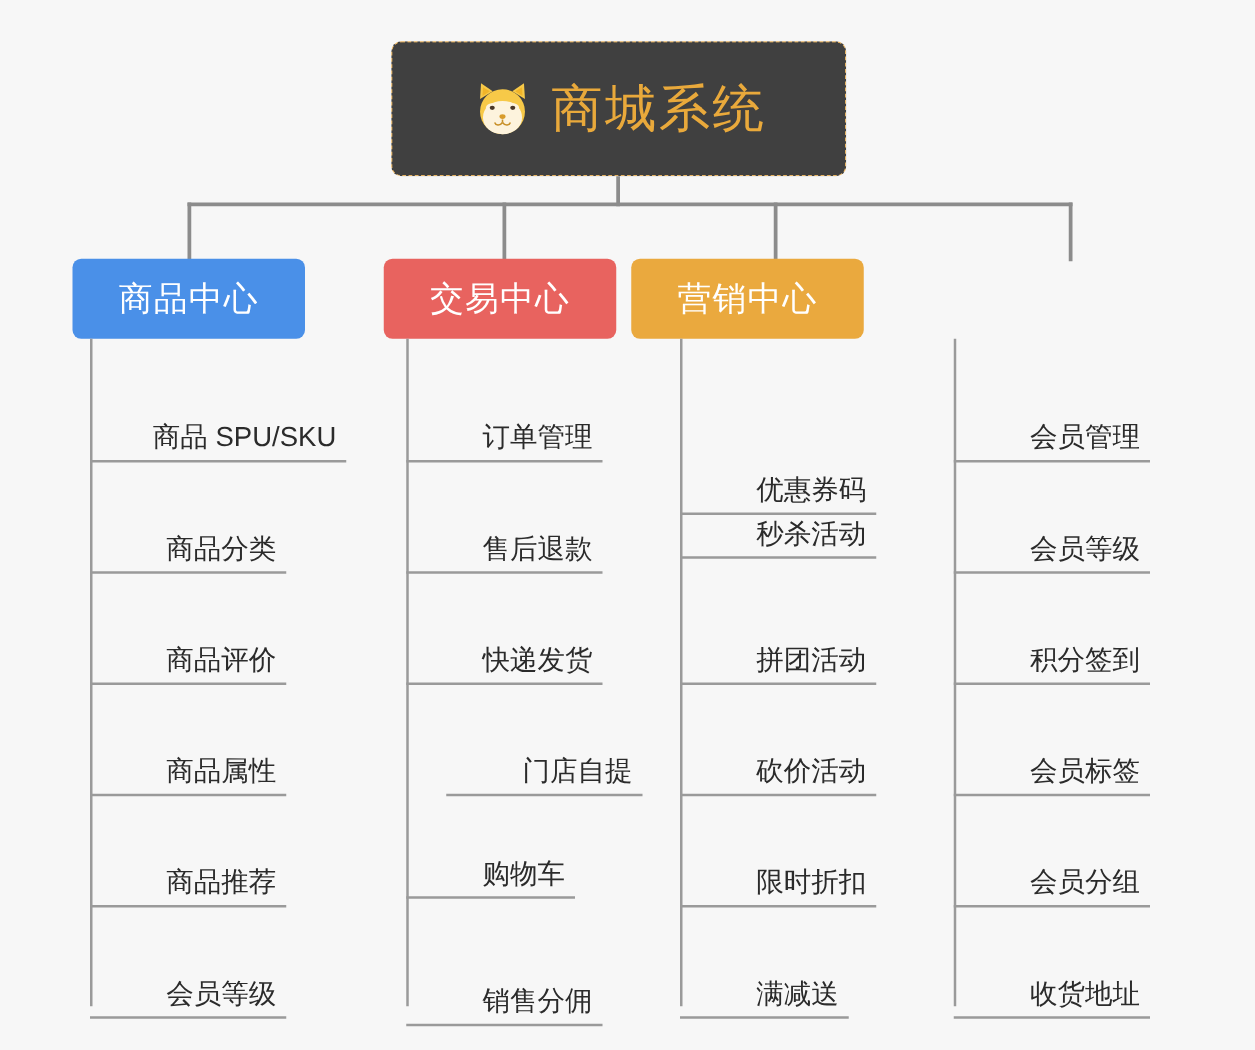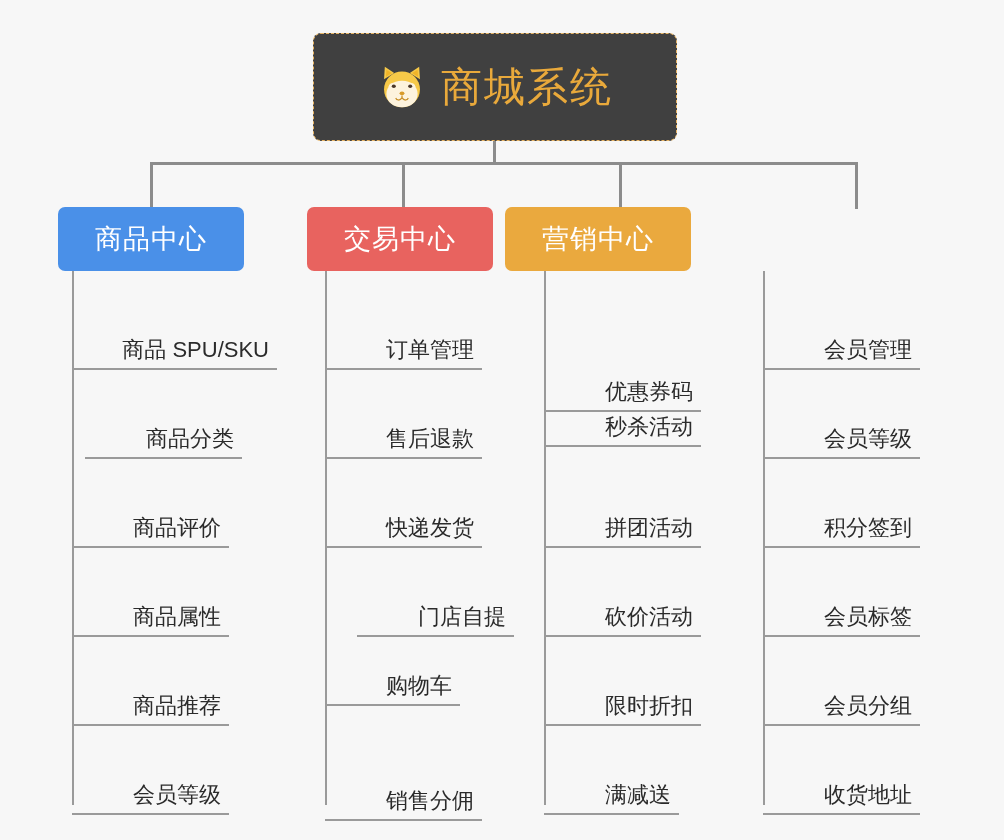--- a/index.html
+++ b/index.html
@@ -142,21 +142,21 @@
   </div>
   <div class="cat-box" style="left: 505px; width: 186px; background: rgb(234, 169, 62);">
     <span>营销中心</span>
   </div>
 
   <div class="branch" style="left: 72px; height: 534px;">
       <div class="trunk" style="height: 534px;"></div>
       <div class="leaf" style="top: 0px; width: 205px;">
         <span class="leaf-label">商品 SPU/SKU</span>
       </div>
-      <div class="leaf" style="top: 89px; width: 157px; margin-left: 13px;">
+      <div class="leaf" style="top: 89px; width: 157px;">
         <span class="leaf-label">商品分类</span>
       </div>
       <div class="leaf" style="top: 178px; width: 157px;">
         <span class="leaf-label">商品评价</span>
       </div>
       <div class="leaf" style="top: 267px; width: 157px;">
         <span class="leaf-label">商品属性</span>
       </div>
       <div class="leaf" style="top: 356px; width: 157px;">
         <span class="leaf-label">商品推荐</span>
@@ -172,21 +172,21 @@
       </div>
       <div class="leaf" style="top: 89px; width: 157px;">
         <span class="leaf-label">售后退款</span>
       </div>
       <div class="leaf" style="top: 178px; width: 157px;">
         <span class="leaf-label">快递发货</span>
       </div>
       <div class="leaf" style="top: 267px; width: 157px; margin-left: 32px;">
         <span class="leaf-label">门店自提</span>
       </div>
-      <div class="leaf" style="top: 336px; width: 135px; padding-left: 32px;">
+      <div class="leaf" style="top: 349px; width: 135px; padding-left: 32px;">
         <span class="leaf-label">购物车</span>
       </div>
       <div class="leaf" style="top: 451px; width: 157px;">
         <span class="leaf-label">销售分佣</span>
       </div>
     </div>
   <div class="branch" style="left: 544px; height: 534px;">
       <div class="trunk" style="height: 534px;"></div>
       <div class="leaf" style="top: 12px; width: 157px; margin-top: 30px;">
         <span class="leaf-label">优惠券码</span>

